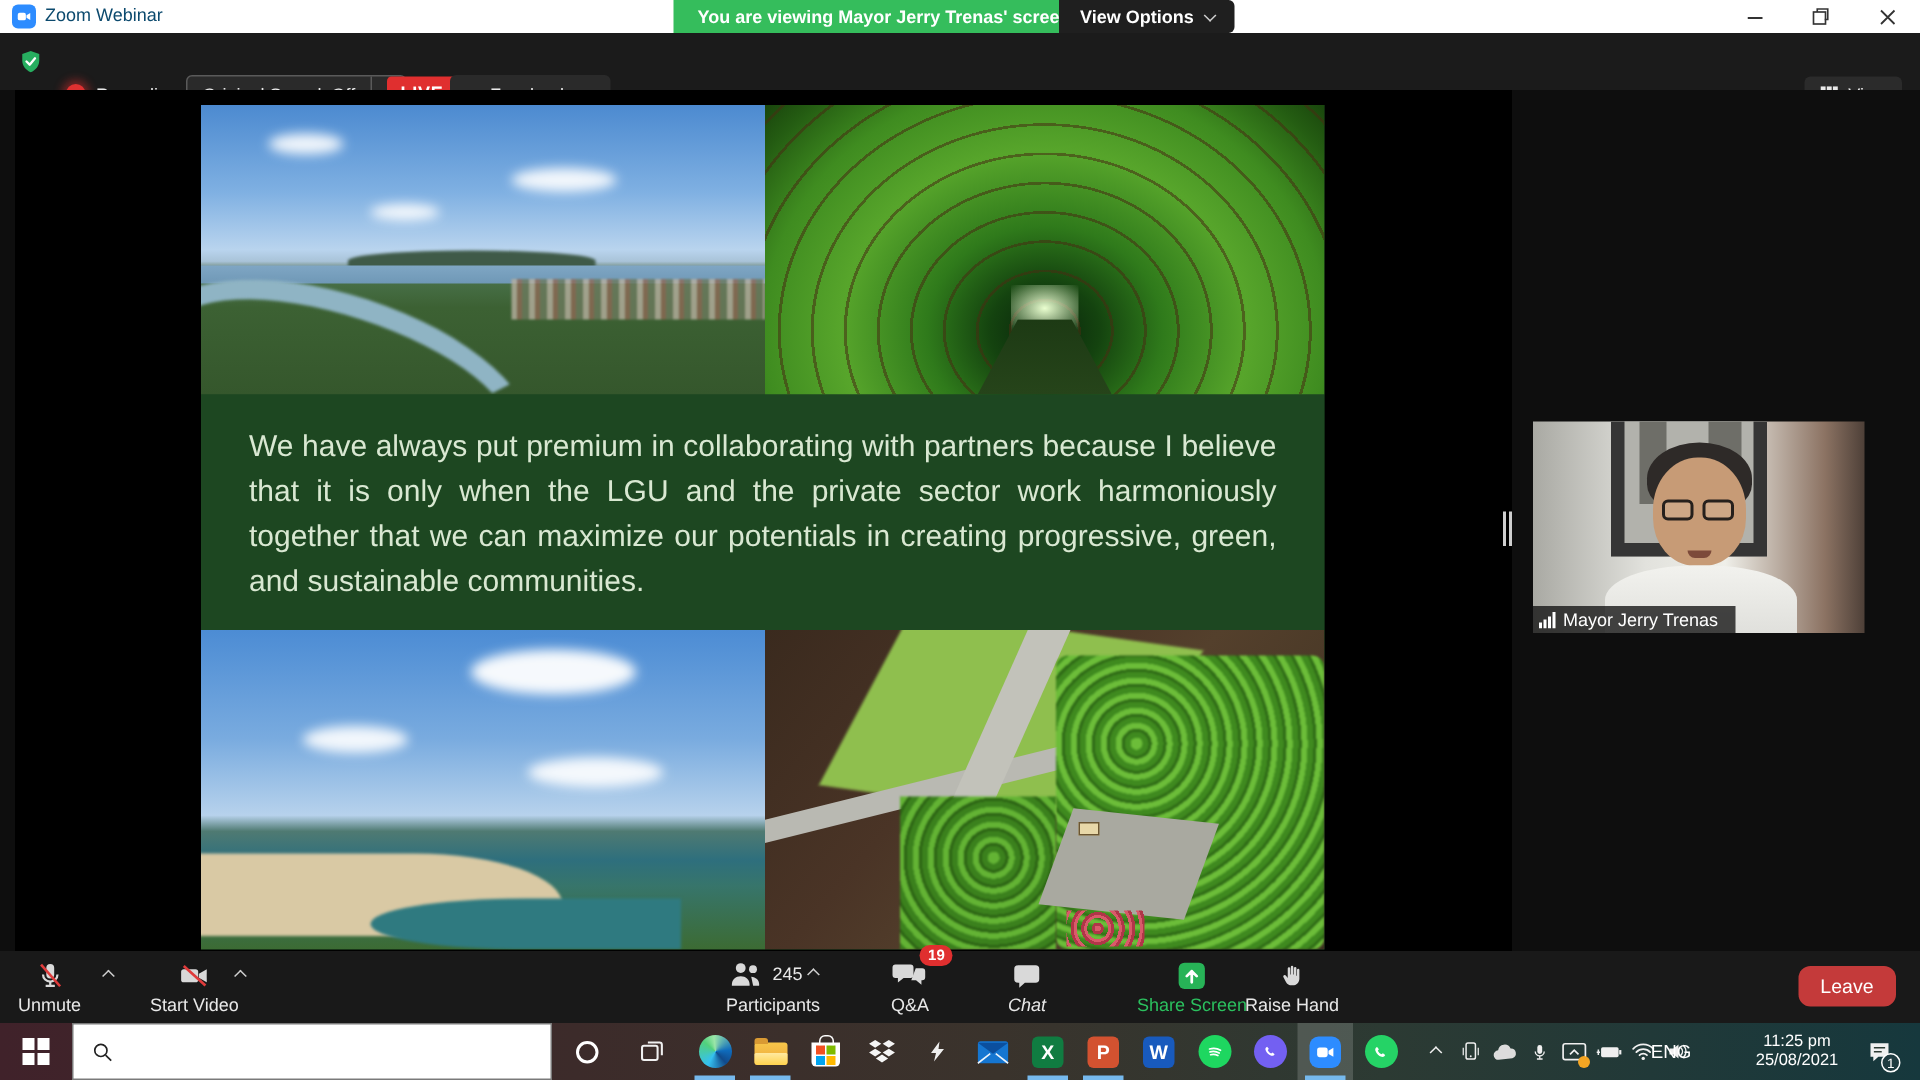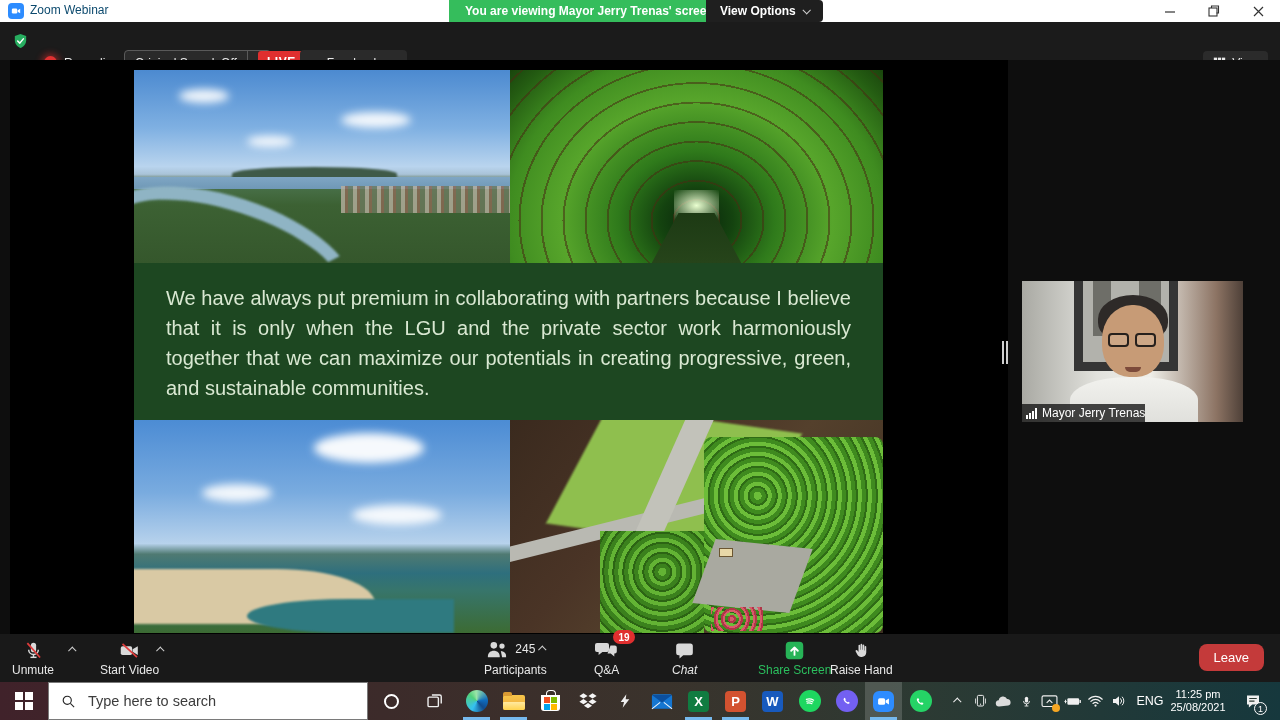--- a/index.html
+++ b/index.html
@@ -73,25 +73,25 @@
   .vid{position:absolute;left:1022px;top:221px;width:221px;height:141px;background:linear-gradient(90deg,#a9a9a3 0%,#e2e2dd 34%,#efefe9 58%,#8c7363 88%,#4e4038 100%);overflow:hidden;}
   .vid .frame{position:absolute;left:52px;top:-22px;width:104px;height:112px;background:#b2b2ac;border:9px solid #353535;}
   .vid .frame i{position:absolute;background:#6e6e68;}
   .vid .hair{position:absolute;left:76px;top:14px;width:70px;height:48px;background:#2e2a28;border-radius:50% 50% 42% 42%;}
   .vid .head{position:absolute;left:80px;top:24px;width:62px;height:72px;background:#c79b76;border-radius:48% 48% 44% 44%;}
   .vid .glasses{position:absolute;left:86px;top:52px;width:50px;height:15px;display:flex;gap:6px;}
   .vid .glasses i{display:block;width:21px;height:14px;border:2px solid #26201c;border-radius:4px;background:rgba(255,255,255,.12);}
   .vid .mouth{position:absolute;left:103px;top:86px;width:16px;height:5px;background:#7c4a3a;border-radius:0 0 8px 8px;}
   .vid .shirt{position:absolute;left:48px;top:96px;width:128px;height:50px;background:linear-gradient(180deg,#f2f2ee,#dededa);border-radius:46% 46% 0 0;}
   .vid .collar{position:absolute;left:104px;top:98px;width:14px;height:22px;background:#b98d6a;clip-path:polygon(0 0,100% 0,50% 100%);}
-  .vid-label{position:absolute;left:1022px;top:344px;height:18px;background:rgba(18,18,18,.78);display:flex;align-items:center;gap:4px;padding:0 0 0 4px;color:#fff;font-size:12px;}
+  .vid-label{position:absolute;left:1022px;top:344px;height:18px;background:rgba(18,18,18,.78);display:flex;align-items:center;gap:4px;padding:0 12px 0 4px;color:#fff;font-size:12px;}
 
   
   .controlbar{position:absolute;left:0;top:634px;width:1280px;height:48px;background:#191919;}
-  .cb-btn{position:absolute;display:flex;flex-direction:column;align-items:center;justify-content:flex-start;color:#e8e8e8;font-size:12px;}
+  .cb-btn{position:absolute;display:flex;flex-direction:column;justify-content:flex-start;color:#e8e8e8;font-size:12px;}
   .cb-ic{height:24px;display:flex;align-items:flex-end;justify-content:center;}
   .cb-lab{margin-top:2px;white-space:nowrap;}
   .cb-chev{position:absolute;}
   .cb-row{display:flex;align-items:center;gap:5px;height:24px;}
   .badge{position:absolute;top:-7px;right:-16px;background:#e02f2f;color:#fff;font-size:10px;font-weight:bold;border-radius:9px;padding:1.5px 5.5px;}
   .share-green{color:#2bbf5e;}
   .leave-btn{position:absolute;right:16px;top:10px;background:#c43a3a;color:#fff;font-size:13px;border:none;border-radius:8px;padding:6px 15px;font-family:"Liberation Sans",sans-serif;}
 
   
   .taskbar{position:absolute;left:0;top:682px;width:1280px;height:38px;background:linear-gradient(90deg,#40222a 0%,#3c2b2a 30%,#3a332c 52%,#2c3a33 72%,#16383d 100%);}
@@ -110,21 +110,21 @@
   .circ{width:22px;height:22px;border-radius:50%;display:flex;align-items:center;justify-content:center;}
   .edge-c{width:22px;height:22px;border-radius:50%;background:conic-gradient(from 210deg,#35c1f1,#52d17c 28%,#9be6a8 40%,#0f6cbd 65%,#114a8b 80%,#35c1f1);}
   .folder{width:22px;height:15px;position:relative;background:linear-gradient(#f7c64a,#eda83c);border-radius:2px;margin-top:3px;}
   .folder::before{content:"";position:absolute;top:-3px;left:0;width:9px;height:4px;background:#d99a33;border-radius:2px 2px 0 0;}
   .folder::after{content:"";position:absolute;bottom:0;left:0;width:100%;height:8px;background:linear-gradient(#ffe9a0,#ffd34e);border-radius:1px 1px 2px 2px;}
   .store{width:19px;height:16px;background:#fff;border-radius:0 0 3px 3px;position:relative;display:grid;grid-template-columns:6px 6px;grid-template-rows:6px 6px;gap:1px;align-content:center;justify-content:center;margin-top:4px;}
   .store::before{content:"";position:absolute;top:-5px;left:4.5px;width:8px;height:6px;border:1.6px solid #fff;border-bottom:none;border-radius:4px 4px 0 0;}
   .store i{display:block;}
   .tray{position:absolute;left:946px;top:0;height:38px;display:flex;}
   .tray .tb-ic{width:23px;}
-  .lang{position:absolute;left:1132px;top:0;width:36px;height:38px;display:flex;align-items:center;justify-content:center;color:#fff;font-size:12.5px;}
+  .lang{position:absolute;left:1096px;top:0;width:36px;height:38px;display:flex;align-items:center;justify-content:center;color:#fff;font-size:12.5px;}
   .clock{position:absolute;left:1163px;top:0;width:70px;height:38px;display:flex;flex-direction:column;align-items:center;justify-content:center;color:#fff;font-size:11px;line-height:13px;}
   .action{position:absolute;left:1236px;top:0;width:34px;height:38px;display:flex;align-items:center;justify-content:center;position:absolute;}
   .action .bdg{position:absolute;right:3px;bottom:5px;width:13px;height:13px;border-radius:50%;background:#1f3b40;border:1.4px solid #fff;color:#fff;font-size:9px;display:flex;align-items:center;justify-content:center;}
 </style>
 </head>
 <body>
 
 <div id="app">
 
   <div class="titlebar">
@@ -379,21 +379,20 @@
           <i></i>
           <i></i>
         </span>
     </div>
 
     <div class="searchbox">
       <svg width="15" height="15" viewBox="0 0 24 24">
           <circle cx="10" cy="10" r="6.5" stroke="#222" stroke-width="1.8" fill="none"></circle>
           <line x1="15" y1="15" x2="21" y2="21" stroke="#222" stroke-width="1.8"></line>
         </svg>
-      <input type="text" placeholder="Type here to search" style="">
     </div>
 
     <div class="tb-slot" style="left:370px;width:42px;">
       <span class="circ" style="border:2px solid #fff;width:15px;height:15px;"></span>
     </div>
     <div class="tb-slot" style="left:412px;width:44px;">
       <svg width="19" height="19" viewBox="0 0 22 22">
           <rect x="3.5" y="6" width="12" height="11" rx="1.5" stroke="#f0f0f0" stroke-width="1.6" fill="none"></rect>
           <path d="M8 3.5h9a1.8 1.8 0 0 1 1.8 1.8v8" stroke="#f0f0f0" stroke-width="1.6" fill="none"></path>
         </svg>

